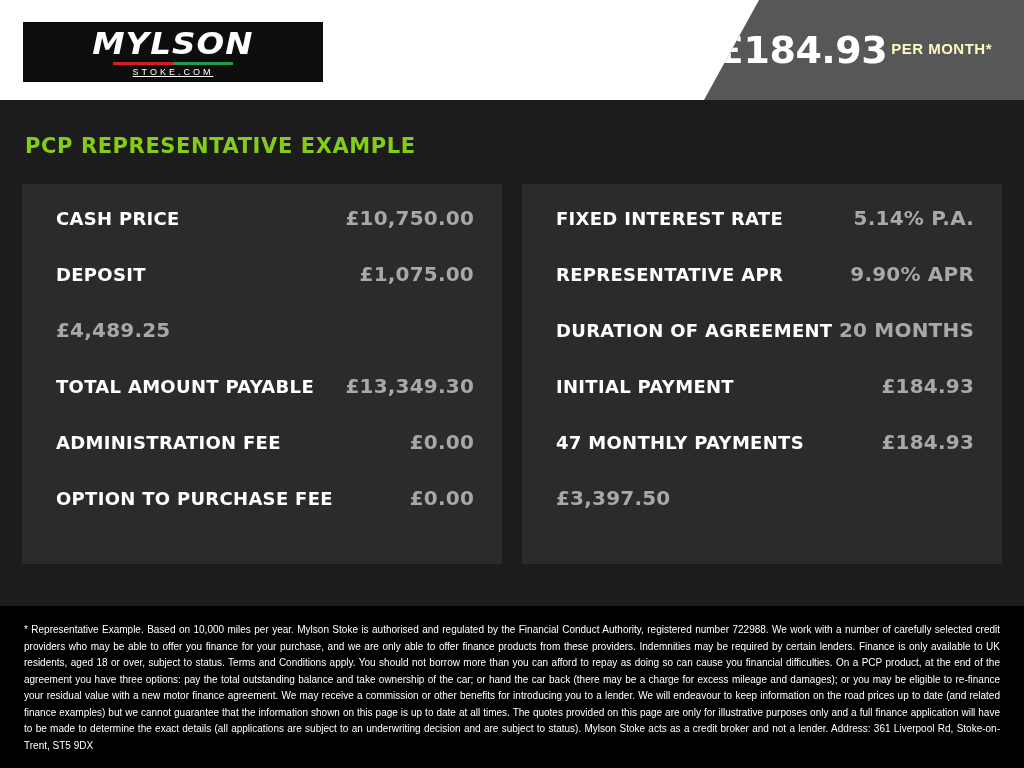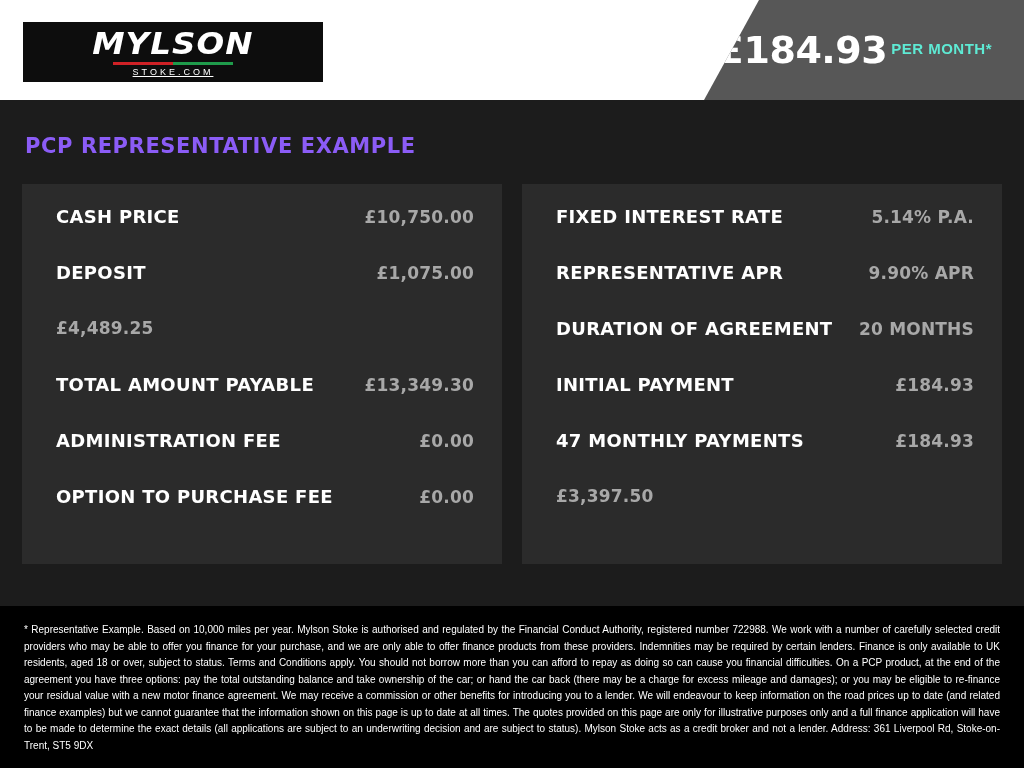--- a/index.html
+++ b/index.html
@@ -79,31 +79,31 @@
     padding-right: 32px;
   }
   .price-amount {
     color: #ffffff;
     font-family: "DejaVu Sans", sans-serif;
     font-weight: bold;
     font-size: 38px;
     letter-spacing: -0.5px;
   }
   .price-per {
-    color: #5eead4;
+    color: #fef9c3;
     font-weight: bold;
     font-size: 15px;
     letter-spacing: 0.5px;
     margin-left: 4px;
     padding-bottom: 3px;
   }
 
   
   .section-title {
-    color: #8b5cf6;
+    color: #84cc16;
     font-family: "DejaVu Sans", sans-serif;
     font-weight: bold;
     font-size: 21px;
     letter-spacing: 0.6px;
     margin: 34px 0 0 25px;
   }
 
   
   .cols {
     display: flex;
@@ -127,21 +127,21 @@
     font-family: "DejaVu Sans", sans-serif;
     font-weight: bold;
     font-size: 18px;
     letter-spacing: 0.3px;
     white-space: nowrap;
   }
   .row-value {
     color: #a8a8a8;
     font-family: "DejaVu Sans", sans-serif;
     font-weight: bold;
-    font-size: 17px;
+    font-size: 20px;
     letter-spacing: 0.2px;
     white-space: nowrap;
   }
 
   
   .footer {
     position: absolute;
     left: 0;
     bottom: 0;
     width: 1024px;

